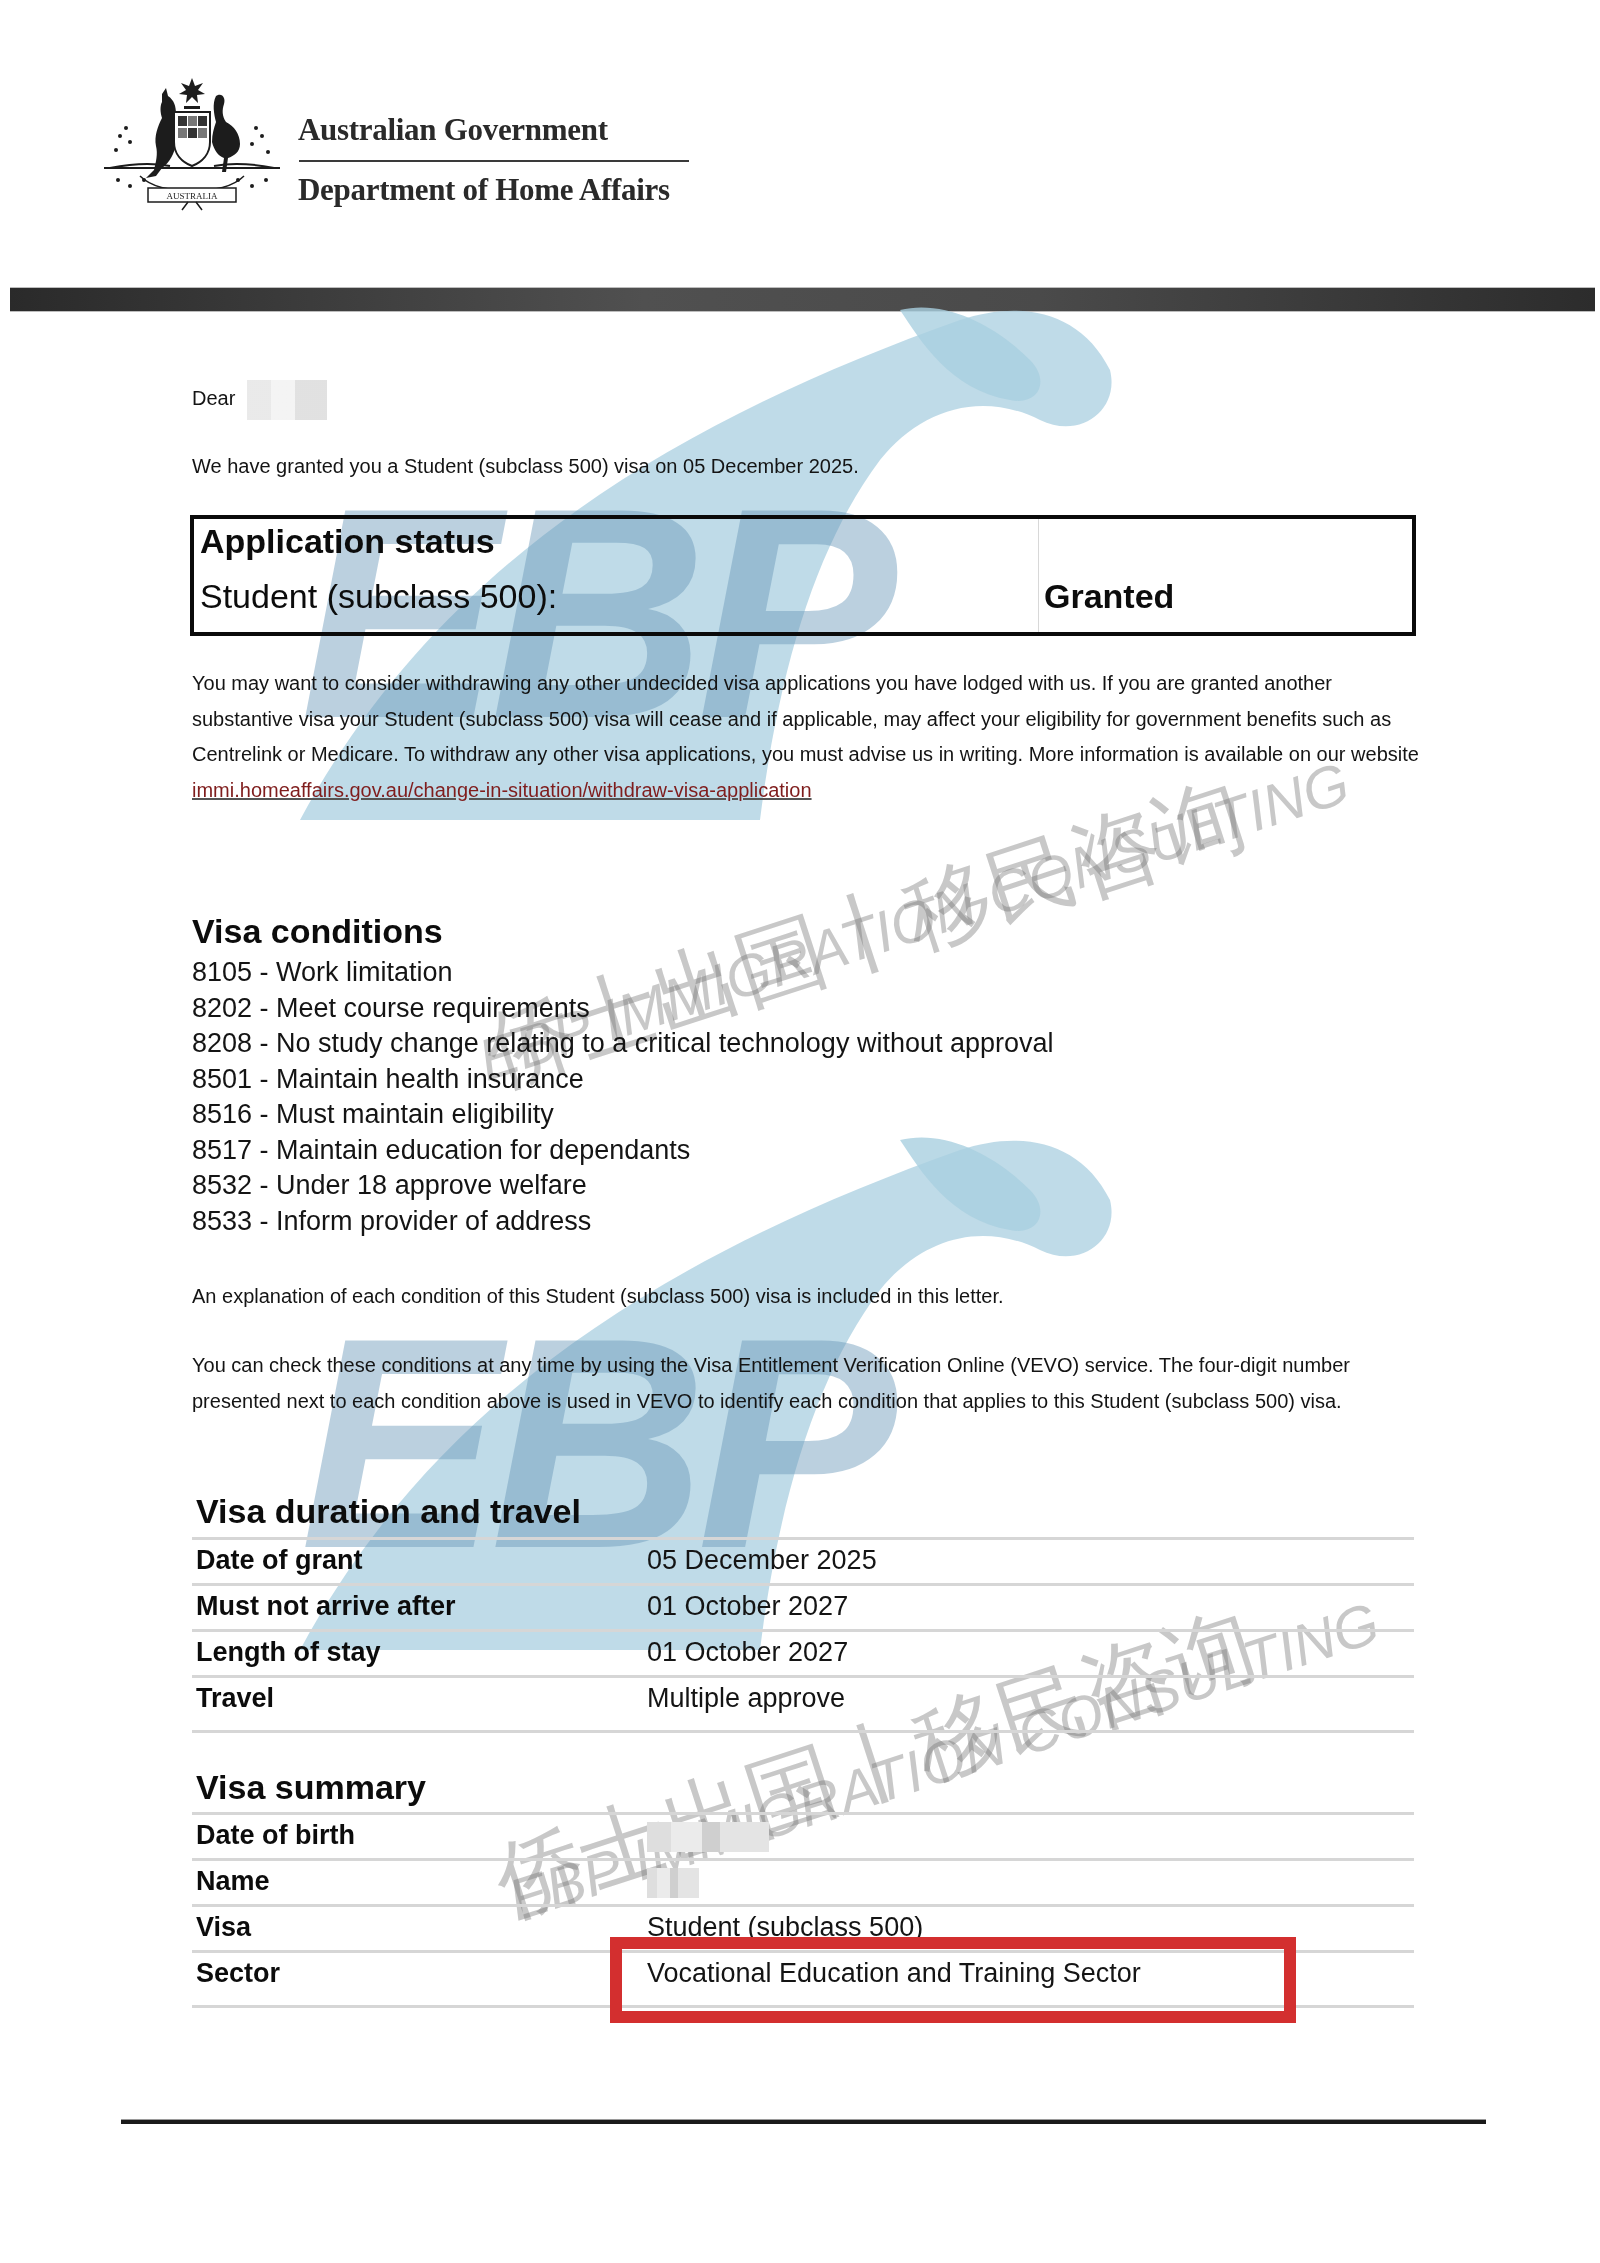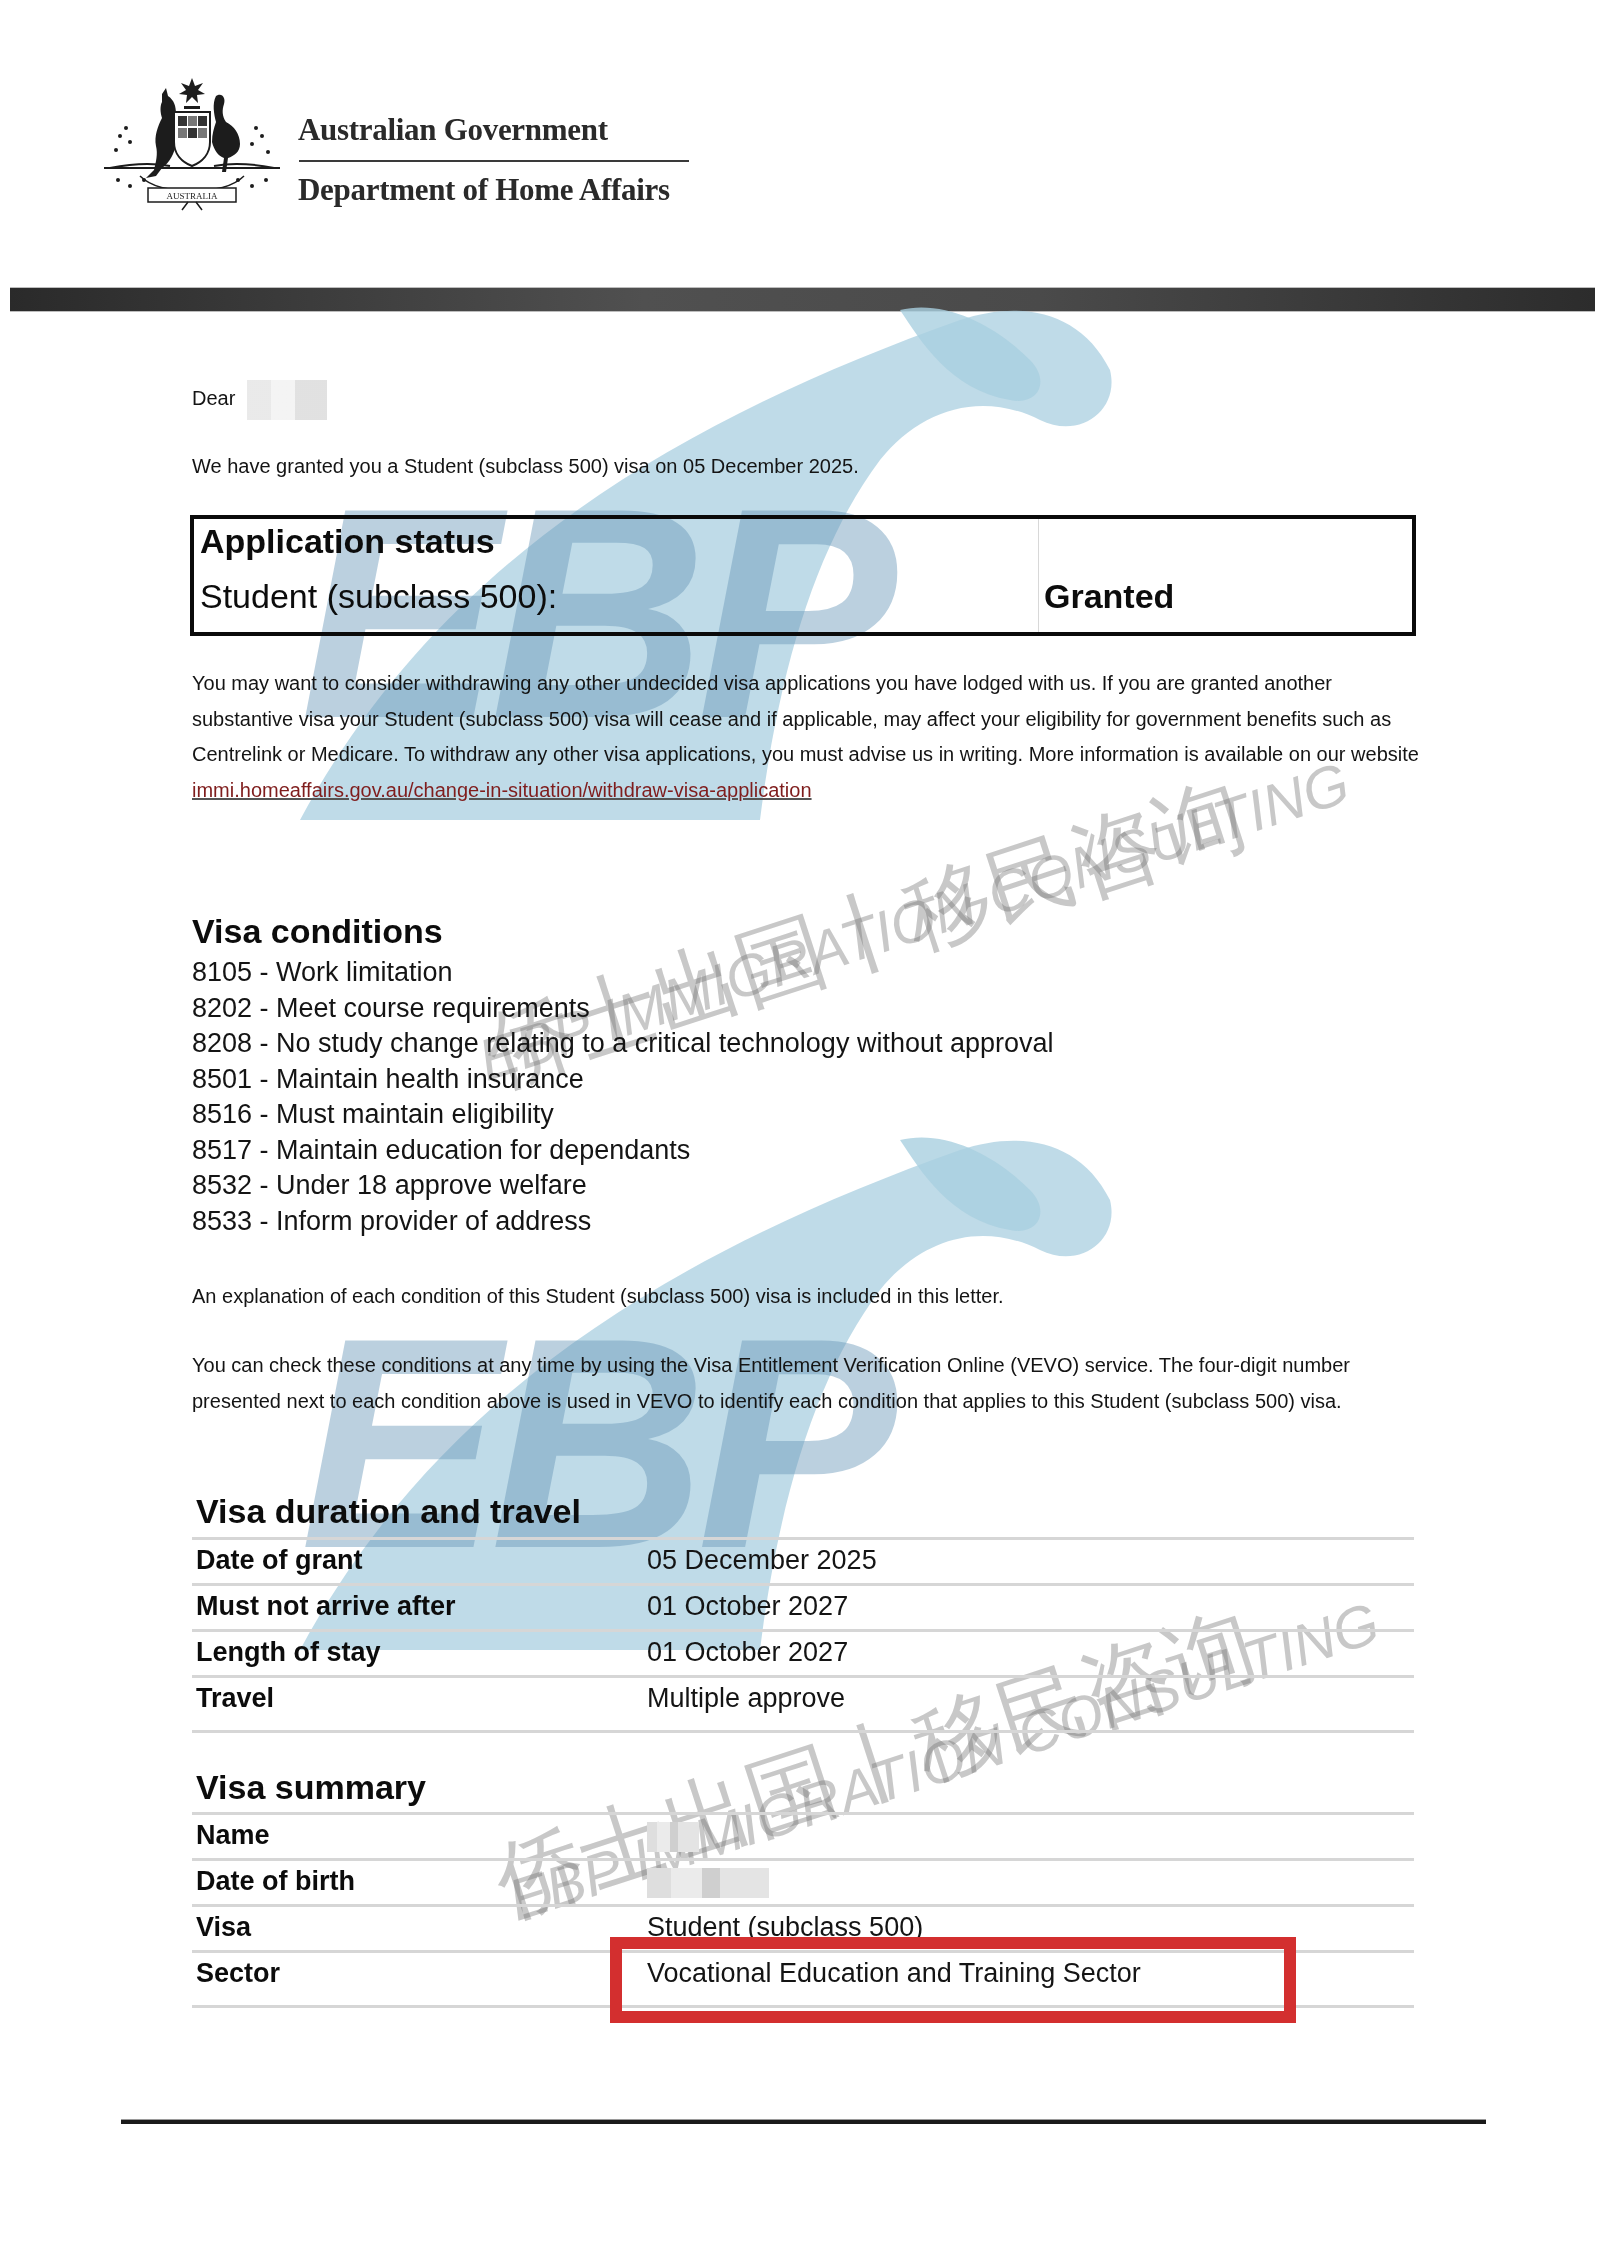--- a/index.html
+++ b/index.html
@@ -190,28 +190,28 @@
   </div>
   <div class="kv-row">
     <span class="kv-label">Travel</span>
     <span class="kv-value">Multiple approve</span>
   </div>
 </div>
 
 <div class="abs h2 tbl-hdr sum-hdr">Visa summary</div>
 <div class="abs kv-table sum-table">
   <div class="kv-row">
+    <span class="kv-label">Date of birth</span>
+    <span class="kv-value"><span class="redacted" style="width:122px;"></span></span>
+  </div>
+  <div class="kv-row">
     <span class="kv-label">Name</span>
     <span class="kv-value"><span class="redacted" style="width:52px;"></span></span>
   </div>
   <div class="kv-row">
-    <span class="kv-label">Date of birth</span>
-    <span class="kv-value"><span class="redacted" style="width:122px;"></span></span>
-  </div>
-  <div class="kv-row">
     <span class="kv-label">Visa</span>
     <span class="kv-value">Student (subclass 500)</span>
   </div>
   <div class="kv-row">
     <span class="kv-label">Sector</span>
     <span class="kv-value">Vocational Education and Training Sector</span>
   </div>
 </div>
 
 <div class="abs highlight-box"></div>

